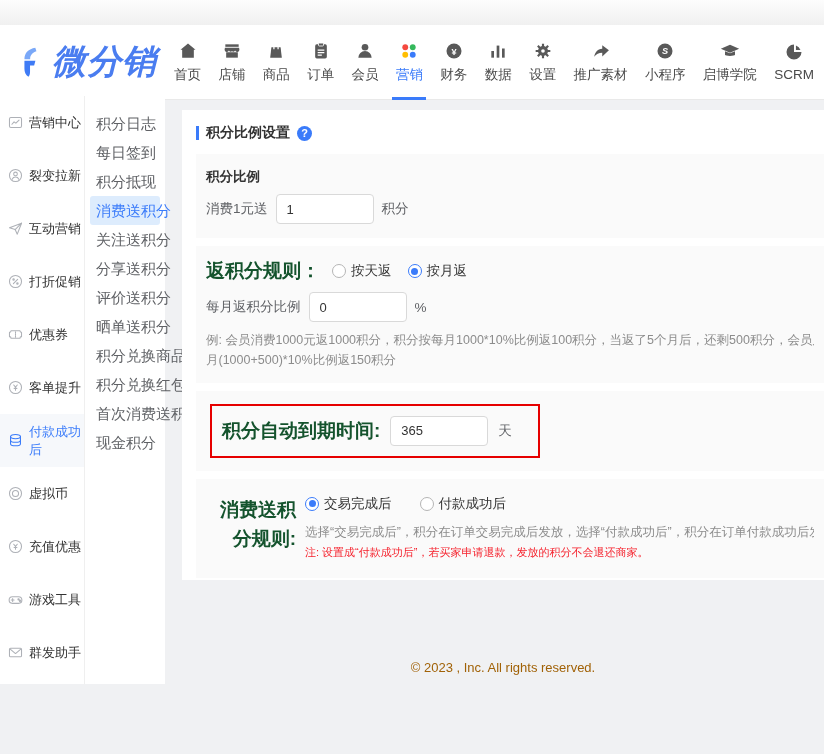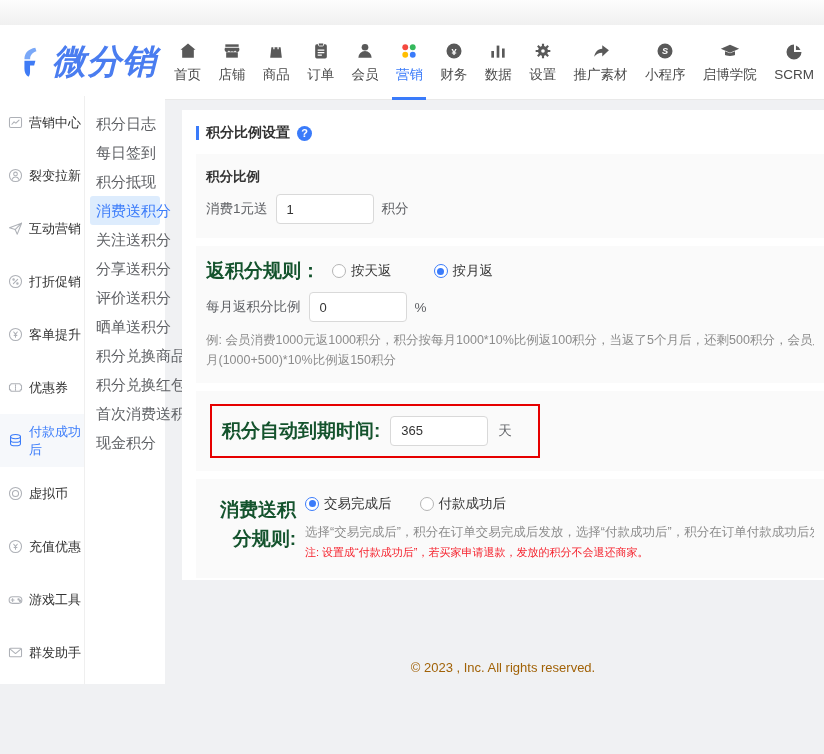--- a/index.html
+++ b/index.html
@@ -45,21 +45,21 @@
 
   .sec { background:#fafafa; margin-bottom:8px; padding:14px 10px; }
   .sec-h { font-size:13.5px; font-weight:bold; color:#333; margin-bottom:8px; }
   .row { display:flex; align-items:center; gap:8px; }
   .lbl { font-size:13.5px; color:#606266; }
   .blbl { font-size:19px; font-weight:bold; color:#14532d; }
   .ipt { width:98px; height:30px; border:1px solid #d9d9d9; border-radius:4px; padding-left:10px; font-size:13px; color:#333; background:#fff; font-family:inherit; }
 
   .sec2 { padding:12px 10px; }
   .radio-row { margin-bottom:12px; }
-  .radios { display:inline-flex; gap:42px; margin-left:4px; }
+  .radios { display:inline-flex; gap:16px; margin-left:4px; }
   .radio { display:inline-flex; align-items:center; gap:5px; cursor:pointer; }
   .rdot { width:14px; height:14px; border:1px solid #b5b5b5; border-radius:50%; background:#fff; position:relative; flex:0 0 auto; }
   .radio.active .rdot { border-color:var(--accent,#3a7bfa); }
   .radio.active .rdot::after { content:''; position:absolute; left:2.5px; top:2.5px; right:2.5px; bottom:2.5px; background:var(--accent,#3a7bfa); border-radius:50%; }
   .rlbl { font-size:13.5px; color:#333; }
   .sec2 .row { margin-bottom:8px; }
   .example { font-size:12.5px; color:#8c8c8c; line-height:1.62; margin-top:2px; }
   .ex1 { white-space:nowrap; overflow:hidden; }
 
   .sec3 { padding:13px 0; }
@@ -280,38 +280,38 @@
             </g>
           </svg>
         </span>
         <span class="side-label">打折促销</span>
       </div>
 
       <div class="side-item">
         <span class="side-icon">
           <svg viewBox="0 0 24 24">
             <g fill="none" stroke="currentColor" stroke-width="1.5" stroke-linecap="round" stroke-linejoin="round">
+              <path d="M3.5 9a2.2 2.2 0 0 0 2.2-2.2h12.6A2.2 2.2 0 0 0 20.5 9v6a2.2 2.2 0 0 0-2.2 2.2H5.7A2.2 2.2 0 0 0 3.5 15z"></path>
+              <path d="M12 8.2v1.6M12 11.2v1.6M12 14.2v1.6"></path>
+            </g>
+          </svg>
+        </span>
+        <span class="side-label">优惠券</span>
+      </div>
+
+      <div class="side-item">
+        <span class="side-icon">
+          <svg viewBox="0 0 24 24">
+            <g fill="none" stroke="currentColor" stroke-width="1.5" stroke-linecap="round" stroke-linejoin="round">
               <circle cx="12" cy="12" r="8.5"></circle>
               <path d="M9.5 8.5l2.5 3 2.5-3M12 11.5V16M10 13.2h4"></path>
             </g>
           </svg>
         </span>
         <span class="side-label">客单提升</span>
-      </div>
-
-      <div class="side-item">
-        <span class="side-icon">
-          <svg viewBox="0 0 24 24">
-            <g fill="none" stroke="currentColor" stroke-width="1.5" stroke-linecap="round" stroke-linejoin="round">
-              <path d="M3.5 9a2.2 2.2 0 0 0 2.2-2.2h12.6A2.2 2.2 0 0 0 20.5 9v6a2.2 2.2 0 0 0-2.2 2.2H5.7A2.2 2.2 0 0 0 3.5 15z"></path>
-              <path d="M12 8.2v1.6M12 11.2v1.6M12 14.2v1.6"></path>
-            </g>
-          </svg>
-        </span>
-        <span class="side-label">优惠券</span>
       </div>
 
       <div class="side-item active">
         <span class="side-icon">
           <svg viewBox="0 0 24 24">
             <g fill="none" stroke="currentColor" stroke-width="1.5" stroke-linecap="round" stroke-linejoin="round">
               <ellipse cx="12" cy="6.5" rx="7" ry="3"></ellipse>
               <path d="M5 6.5v5c0 1.7 3.1 3 7 3s7-1.3 7-3v-5"></path>
               <path d="M5 11.5v5c0 1.7 3.1 3 7 3s7-1.3 7-3v-5"></path>
             </g>

